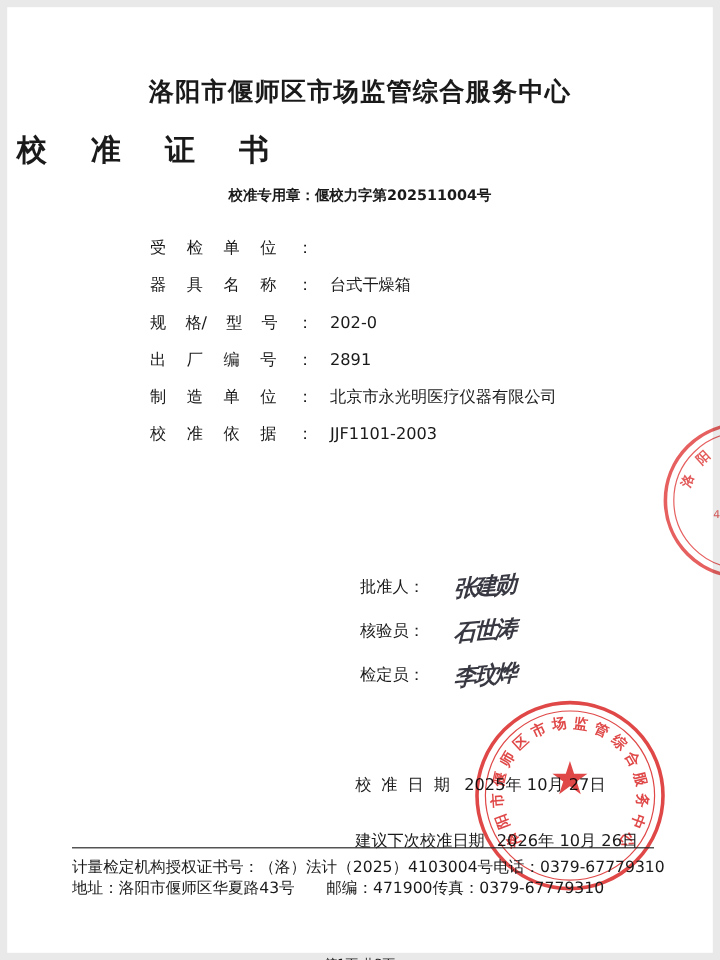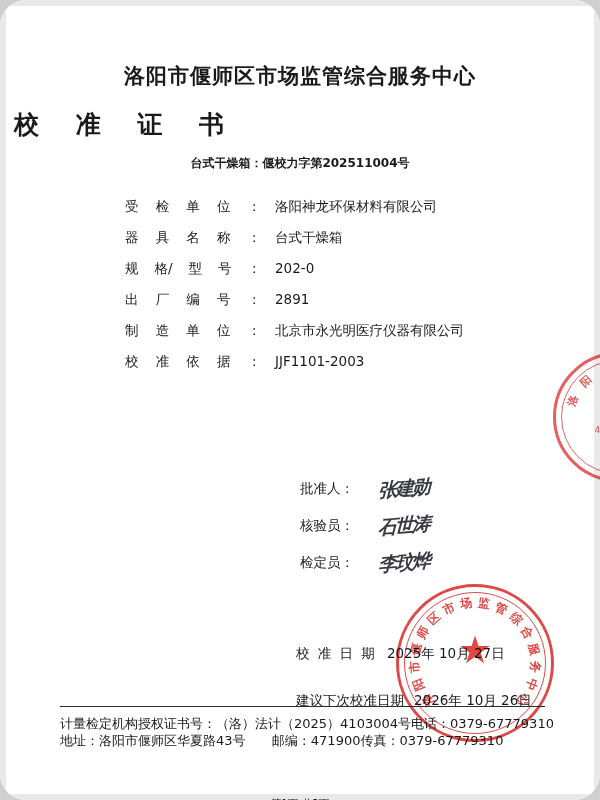--- a/index.html
+++ b/index.html
@@ -8,21 +8,20 @@
     background: #cfcfcf;
   }
   .page {
     position: relative;
     width: 600px;
     height: 800px;
     background: #ffffff;
     overflow: hidden;
     font-family: "Liberation Serif", serif;
     color: #1a1a1a;
-    border-radius: 26px;
   }
   
   .edge-top, .edge-bottom, .edge-left, .edge-right {
     position: absolute;
     background: #e9e9e9;
   }
   .edge-top { left:0; top:0; width:600px; height:6px; }
   .edge-bottom { left:0; bottom:0; width:600px; height:6px; }
   .edge-left { left:0; top:0; width:6px; height:800px; }
   .edge-right { right:0; top:0; width:6px; height:800px; }
@@ -260,33 +259,32 @@
 
 <div class="page">
 
   <div class="edge-top"></div>
   <div class="edge-bottom"></div>
   <div class="edge-left"></div>
   <div class="edge-right"></div>
 
   <div class="title-main">洛阳市偃师区市场监管综合服务中心</div>
   <div class="title-sub">校 准 证 书</div>
-  <div class="cert-no">台式干燥箱：偃校力字第202511004号</div>
+  <div class="cert-no">校准专用章：偃校力字第202511004号</div>
 
   <div class="fields">
 
     <div class="field-row">
       <div class="field-label">
         <span>受</span>
         <span>检</span>
         <span>单</span>
         <span>位</span>
         <span>：</span>
       </div>
-      <div class="field-value">洛阳神龙环保材料有限公司</div>
     </div>
 
     <div class="field-row">
       <div class="field-label">
         <span>器</span>
         <span>具</span>
         <span>名</span>
         <span>称</span>
         <span>：</span>
       </div>

